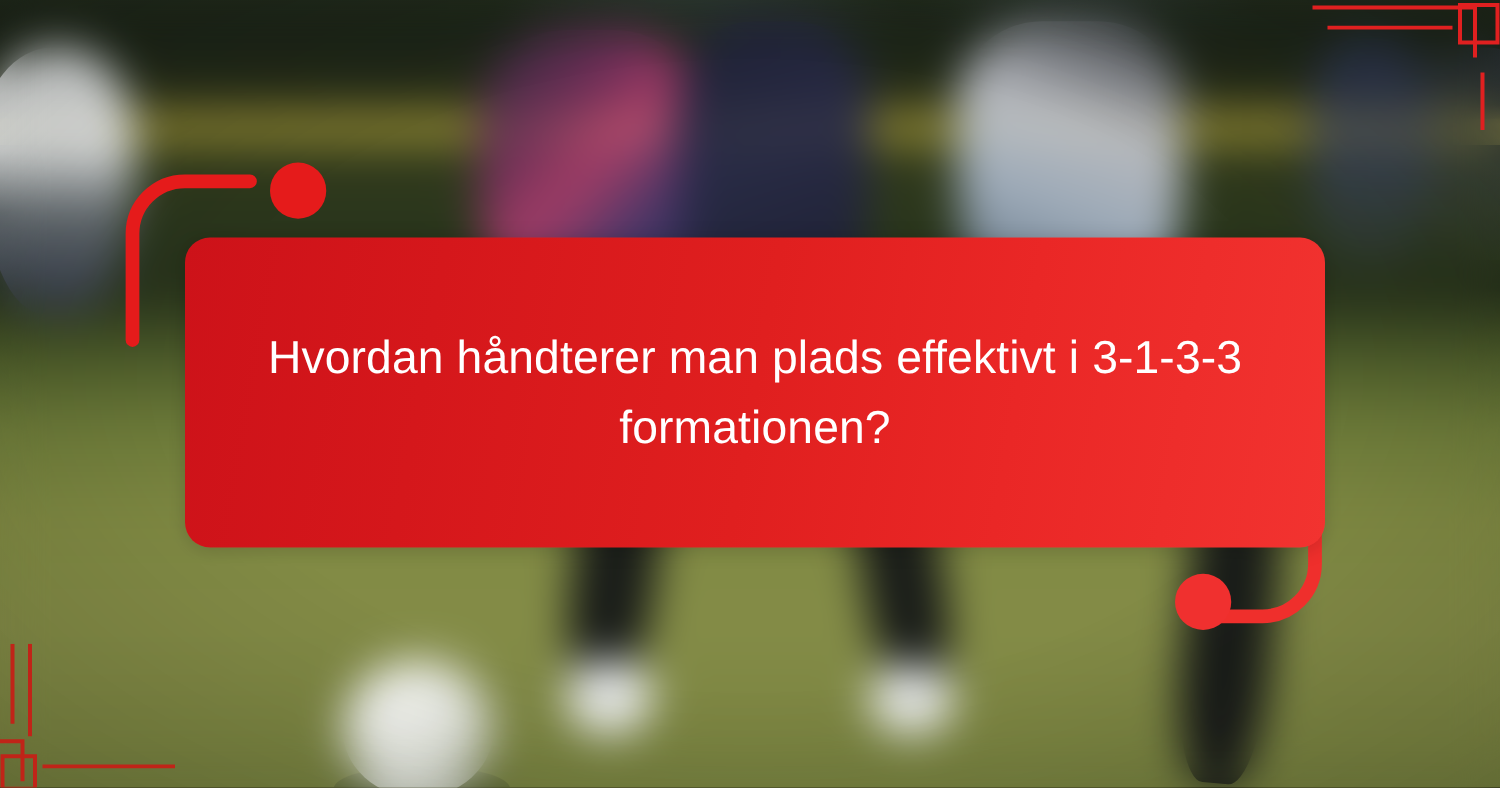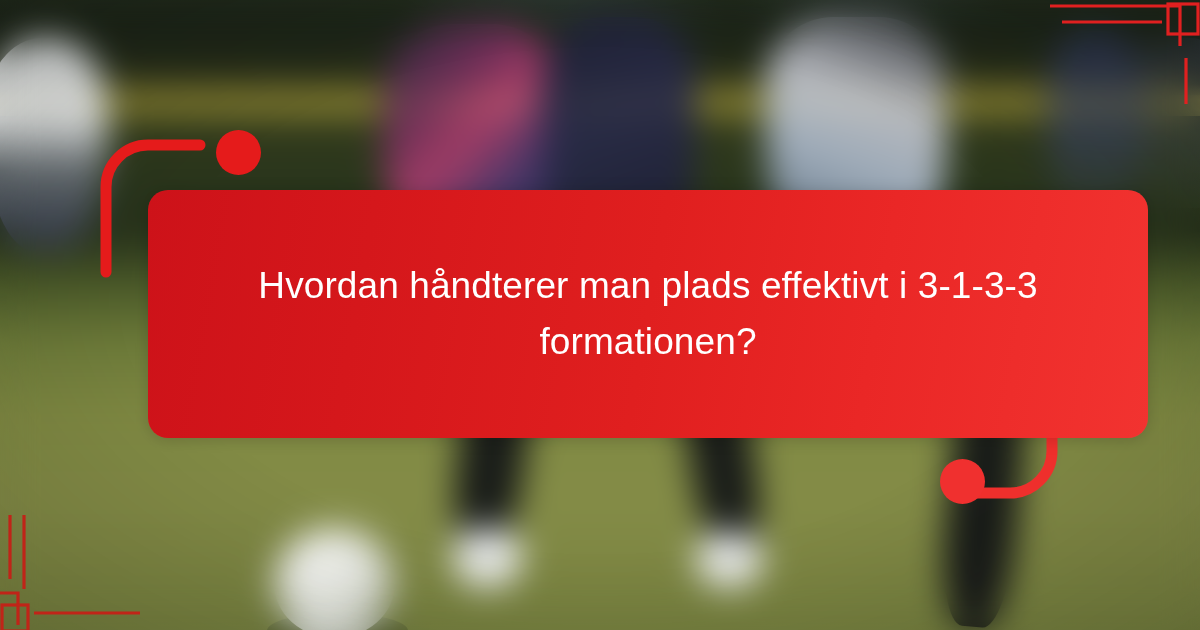--- a/index.html
+++ b/index.html
@@ -269,21 +269,21 @@
     left: 940px; top: 459px;
     width: 45px; height: 45px;
     background: #f0302f;
   }
 
   
   .card {
     position: absolute;
     left: 148px;
     top: 190px;
-    width: 1000px;
+    width: 912px;
     height: 248px;
     border-radius: 20px;
     background: linear-gradient(100deg,
       #cd1219 0%,
       #d5171b 22%,
       #e01f1f 50%,
       #ea2726 72%,
       #f23330 100%);
     display: flex;
     align-items: center;

